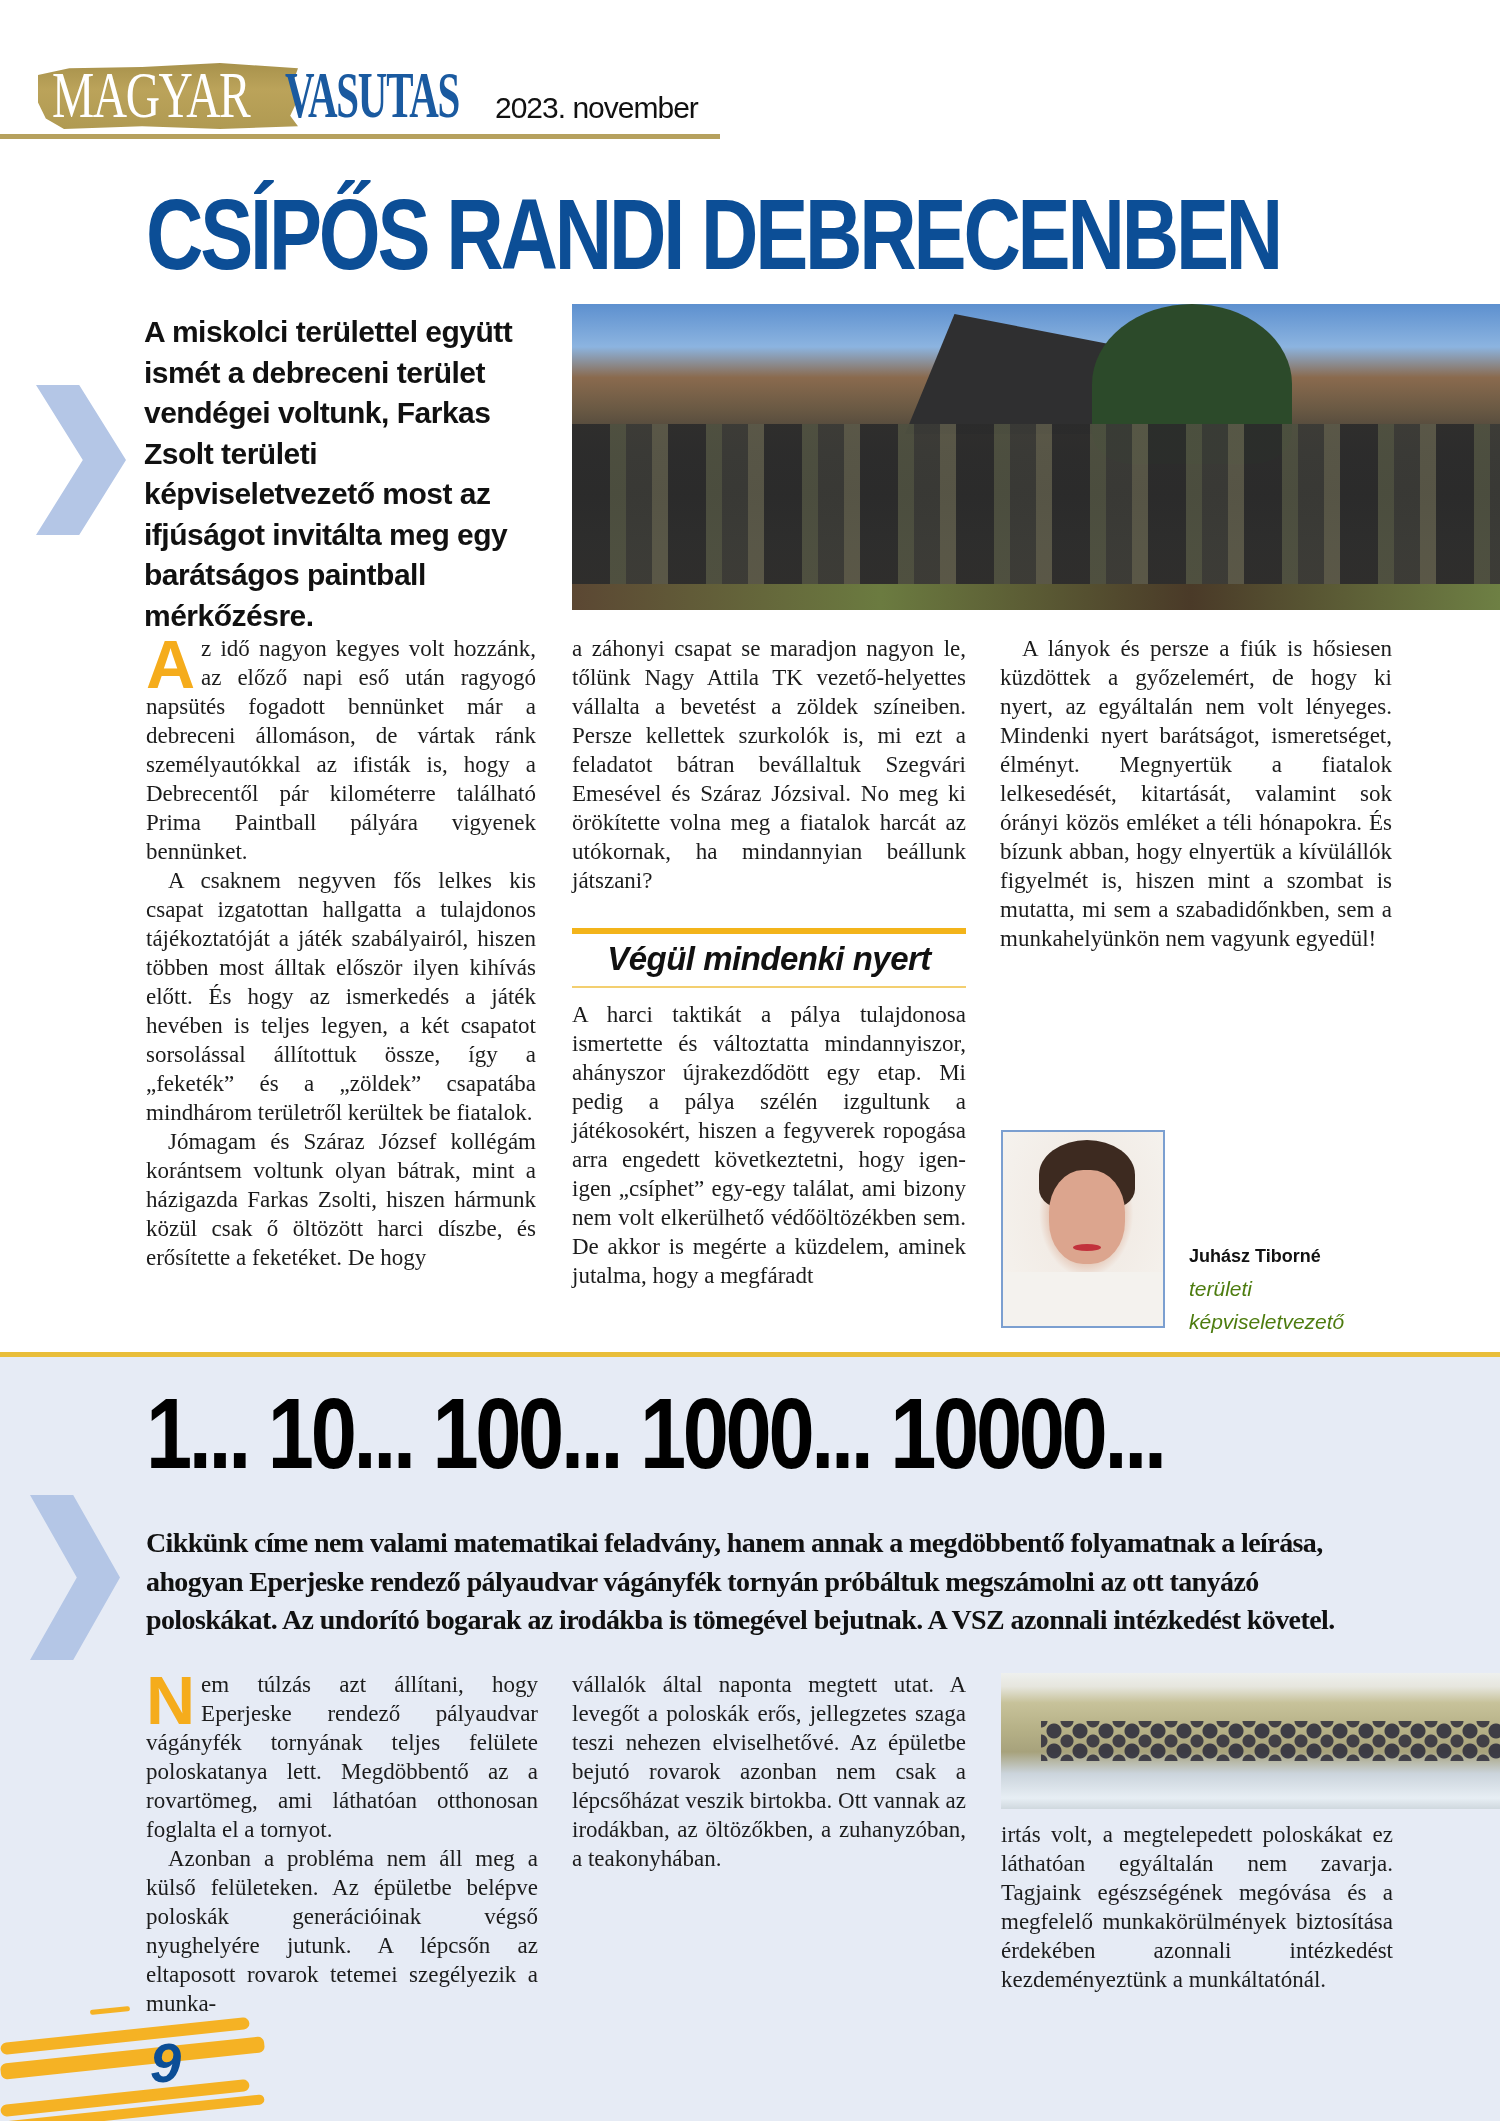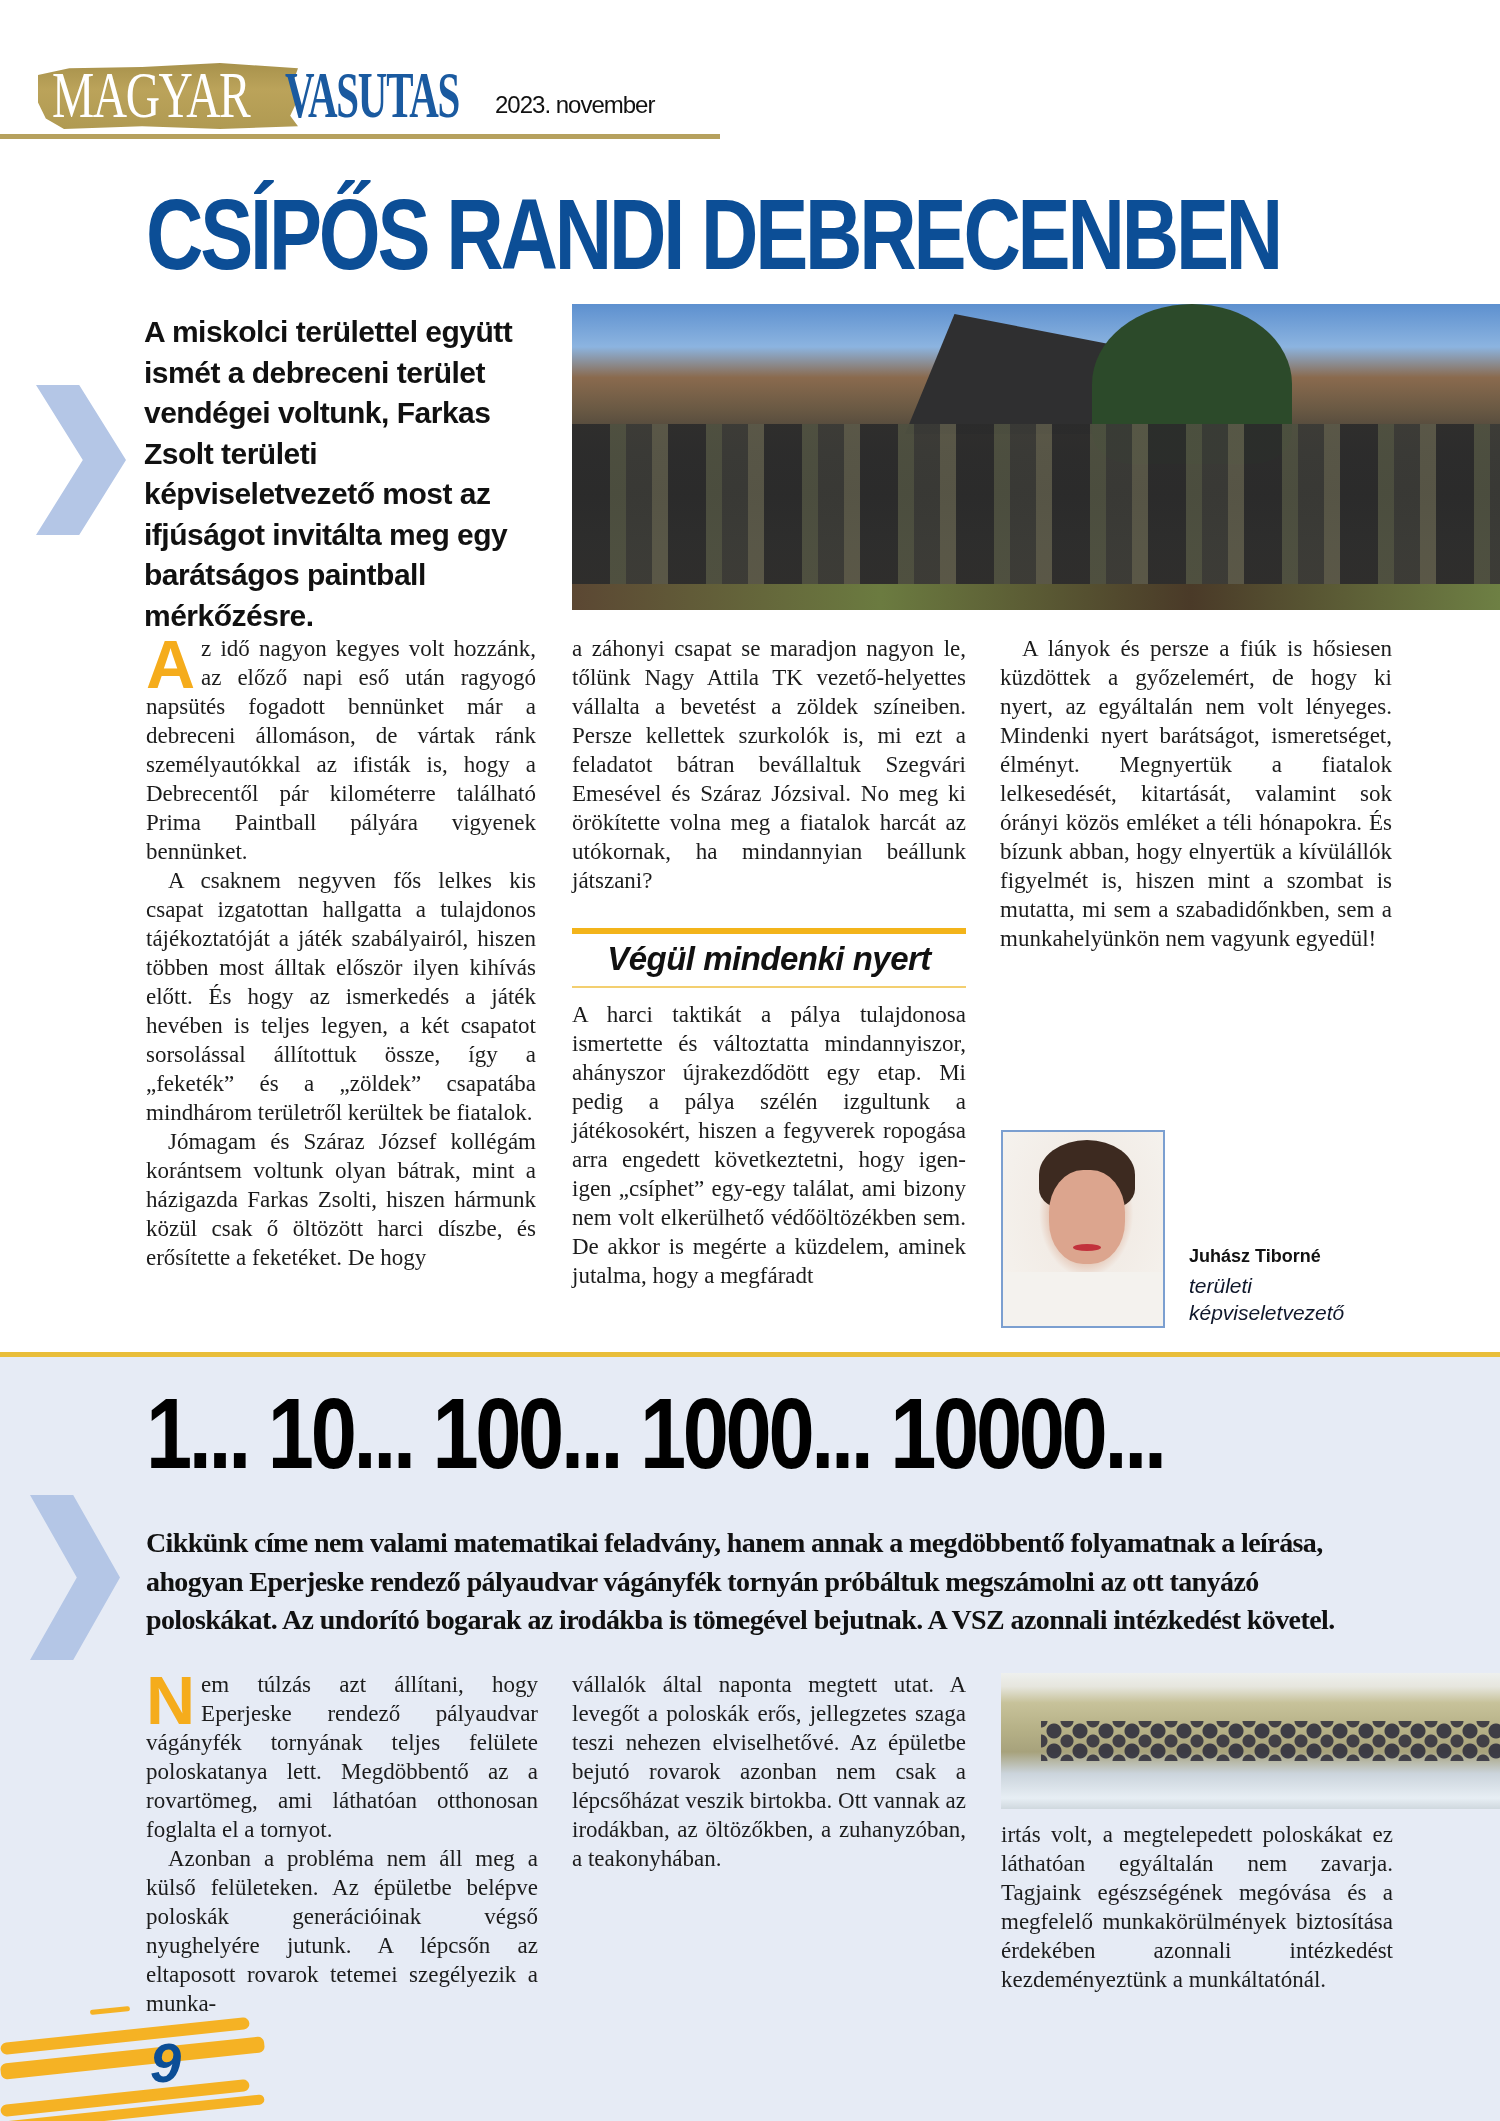--- a/index.html
+++ b/index.html
@@ -8,21 +8,21 @@
 
   
   .masthead { position: absolute; left: 0; top: 55px; width: 720px; height: 85px; }
   .mast-brush { position: absolute; left: 38px; top: 8px; width: 260px; height: 66px;
     background: linear-gradient(180deg,#a8924c 0%,#bba35a 40%,#b09a52 100%);
     clip-path: polygon(0 18%,12% 8%,40% 6%,70% 0,100% 8%,98% 30%,100% 55%,97% 80%,100% 96%,70% 100%,40% 96%,10% 100%,3% 84%,0 60%); }
   .mast-magyar { position: absolute; left: 52px; top: 4px; font-family: "Liberation Serif", serif;
     font-size: 66px; font-weight: normal; color: #ffffff; letter-spacing: -2px; transform: scaleX(0.72); transform-origin: left top; line-height: 72px; }
   .mast-vasutas { position: absolute; left: 285px; top: 4px; font-family: "Liberation Serif", serif;
     font-size: 66px; font-weight: bold; color: #1a5aa0; letter-spacing: -2px; transform: scaleX(0.62); transform-origin: left top; line-height: 72px; }
-  .mast-date { position: absolute; left: 495px; top: 36px; font-family: "Liberation Sans", sans-serif; font-size: 24px; color: #111; letter-spacing: -1px; }
+  .mast-date { position: absolute; left: 495px; top: 36px; font-family: "Liberation Sans", sans-serif; font-size: 30px; color: #111; letter-spacing: -1px; }
   .mast-rule { position: absolute; left: 0; top: 79px; width: 720px; height: 5px; background: #b6a15e; }
 
   
   .headline1 { position: absolute; left: 146px; top: 184px; font-family: "Liberation Sans", sans-serif; font-weight: bold;
     font-size: 100px; color: #0c4e96; letter-spacing: -4px; transform: scaleX(0.795); transform-origin: left top; line-height: 100px; white-space: nowrap; }
 
   .chevron { position: absolute; width: 90px; height: 150px; background: #b4c6e6;
     clip-path: polygon(0 0,48% 0,100% 50%,48% 100%,0 100%,52% 50%); }
   .chev1 { left: 36px; top: 385px; }
   .chev2 { left: 30px; top: 1495px; height: 165px; }
@@ -54,21 +54,21 @@
   .c2b { left: 572px; top: 1000px; width: 394px; }
 
   
   .author-photo { position: absolute; left: 1001px; top: 1130px; width: 164px; height: 198px; border: 2px solid #7b9fd0; overflow: hidden;
     background: radial-gradient(ellipse at 52% 42%,#e8b8a0 0%,#d9a68c 22%,#f2ece6 40%,#f6f4f0 100%); }
   .author-photo .hair { position: absolute; left: 36px; top: 8px; width: 96px; height: 70px; background: #3d2a20; border-radius: 50% 50% 30% 30%; }
   .author-photo .face { position: absolute; left: 46px; top: 38px; width: 76px; height: 94px; background: #dca58e; border-radius: 45%; }
   .author-photo .lips { position: absolute; left: 70px; top: 112px; width: 28px; height: 7px; background: #c2323c; border-radius: 50%; }
   .author-photo .shirt { position: absolute; left: 0; top: 140px; width: 100%; height: 60px; background: #f4f2ee; }
   .author-name { position: absolute; left: 1189px; top: 1246px; font-family: "Liberation Sans", sans-serif; font-weight: bold; font-size: 18px; color: #111; }
-  .author-role { position: absolute; left: 1189px; top: 1272px; width: 200px; font-family: "Liberation Sans", sans-serif; font-style: italic; font-size: 21px; line-height: 27px; color: #0f172a; }
+  .author-role { position: absolute; left: 1189px; top: 1272px; width: 200px; font-family: "Liberation Sans", sans-serif; font-style: italic; font-size: 21px; line-height: 33px; color: #4d7c0f; }
 
   
   .lower { position: absolute; left: 0; top: 1352px; width: 1500px; height: 769px; background: #e6ebf5; }
   .lower-rule { position: absolute; left: 0; top: 1352px; width: 1500px; height: 5px; background: #e9be3a; }
   .headline2 { position: absolute; left: 146px; top: 1383px; font-family: "Liberation Sans", sans-serif; font-weight: bold; font-size: 100px; color: #000;
     letter-spacing: -4px; transform: scaleX(0.83); transform-origin: left top; line-height: 100px; white-space: nowrap; }
   .lead2 { position: absolute; left: 146px; top: 1524px; width: 1240px; font-family: Liberation Serif, serif; font-weight: bold; font-size: 28px; line-height: 38.5px; color: #111; letter-spacing: -0.6px; }
 
   .c4 { left: 146px; top: 1670px; width: 392px; }
   .c5 { left: 572px; top: 1670px; width: 394px; }

